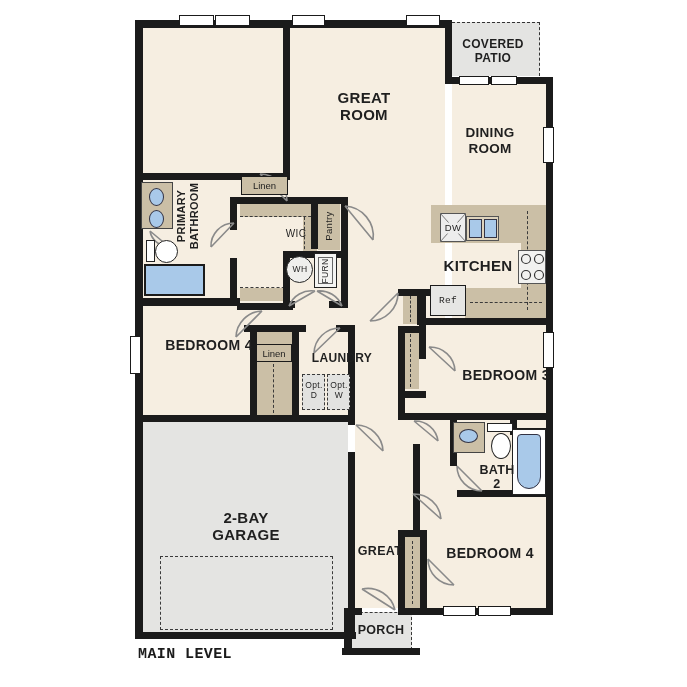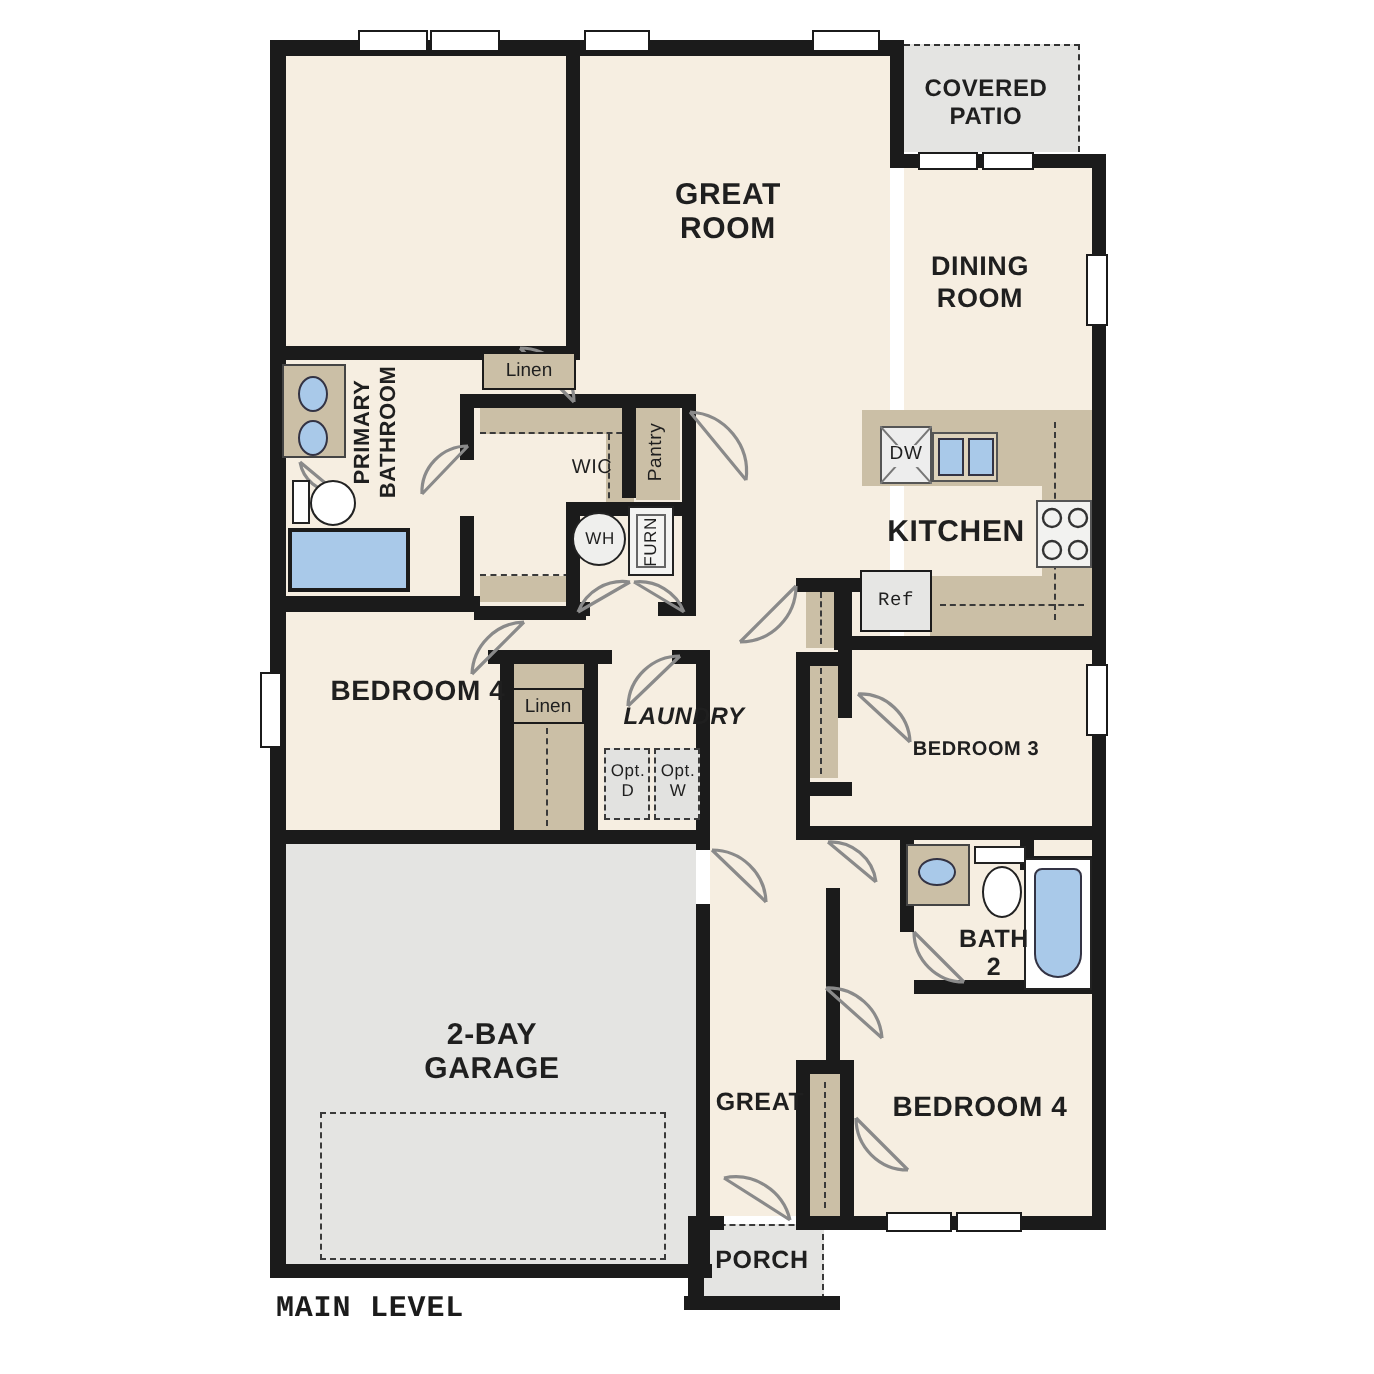--- a/index.html
+++ b/index.html
@@ -196,26 +196,26 @@
   <div class="lbl" style="left:490px;top:141px;font-size:13.5px;">DINING
 ROOM</div>
   <div class="lbl" style="left:478px;top:266px;font-size:15px;">KITCHEN</div>
   <div class="lbl rot" style="left:188px;top:216px;font-size:11px;">PRIMARY
 BATHROOM</div>
   <div class="lbl norm" style="left:268px;top:234px;font-size:10px;margin-left:28px;">WIC</div>
   <div class="lbl rot norm" style="left:329px;top:226px;font-size:9.5px;">Pantry</div>
   <div class="lbl norm" style="left:300px;top:270px;font-size:8.5px;">WH</div>
   <div class="lbl rot norm" style="left:326px;top:271px;font-size:8.5px;">FURN</div>
   <div class="lbl" style="left:209px;top:345px;font-size:14px;">BEDROOM 4</div>
-  <div class="lbl" style="left:342px;top:359px;font-size:12px;font-style:italic;">LAUNDRY</div>
+  <div class="lbl" style="left:342px;top:359px;font-size:12px;">LAUNDRY</div>
   <div class="lbl norm" style="left:314px;top:391px;font-size:8.5px;">Opt.
 D</div>
   <div class="lbl norm" style="left:339px;top:391px;font-size:8.5px;">Opt.
 W</div>
-  <div class="lbl" style="left:488px;top:375px;font-size:10px;text-align:right;">BEDROOM 3</div>
+  <div class="lbl" style="left:506px;top:375px;font-size:14px;text-align:right;">BEDROOM 3</div>
   <div class="lbl norm" style="left:448px;top:301px;font-size:9.5px;font-family:Liberation Mono, monospace;">Ref</div>
   <div class="lbl norm" style="left:453px;top:228px;font-size:9.5px;background:#ededed;padding:0 1px;">DW</div>
   <div class="lbl" style="left:246px;top:526px;font-size:15px;">2-BAY
 GARAGE</div>
   <div class="lbl" style="left:380px;top:551px;font-size:12.5px;">GREAT</div>
   <div class="lbl" style="left:497px;top:477px;font-size:12.5px;">BATH
 2</div>
   <div class="lbl" style="left:490px;top:553px;font-size:14px;">BEDROOM 4</div>
   <div class="lbl" style="left:381px;top:630px;font-size:12.5px;">PORCH</div>
 

